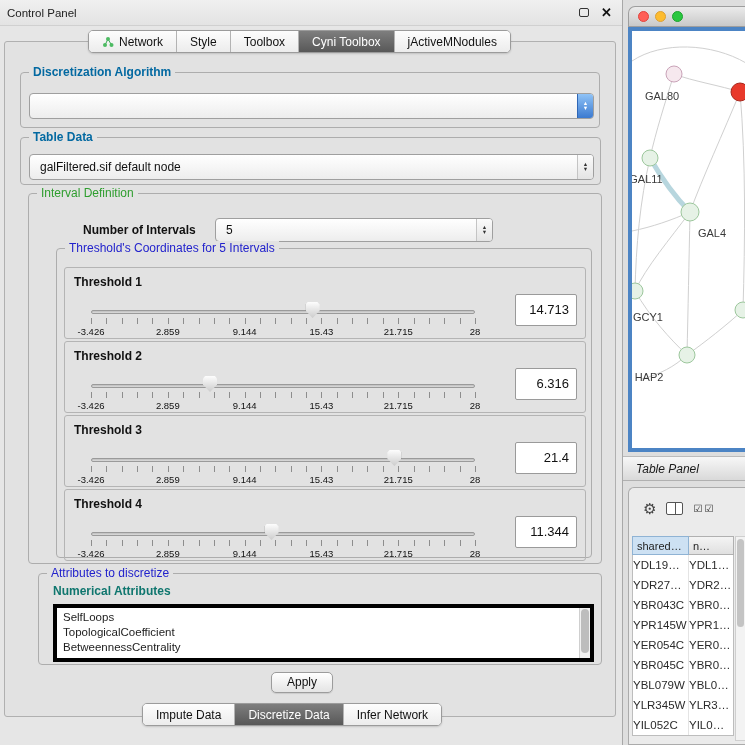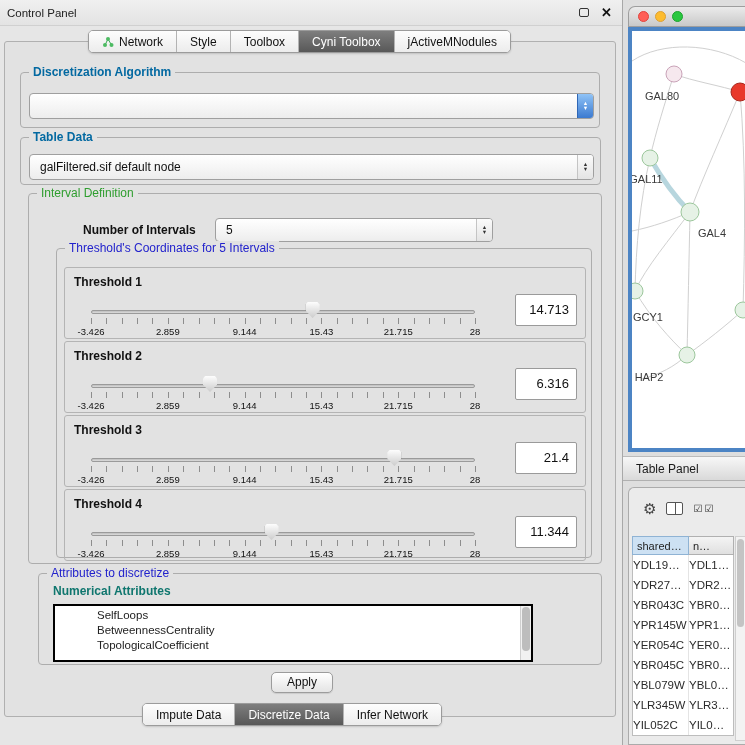--- a/index.html
+++ b/index.html
@@ -62,40 +62,40 @@
   .th-slider{position:absolute;left:18px;top:28px;width:400px;height:40px;}
   .track{position:absolute;left:8px;top:14px;width:384px;height:4px;background:linear-gradient(#bdbdbd,#dcdcdc);border:1px solid #9a9a9a;border-radius:2px;}
   .thumb{position:absolute;top:6px;width:14px;height:16px;background:linear-gradient(#fdfdfd,#cccccc);clip-path:polygon(15% 0,85% 0,100% 15%,100% 55%,50% 100%,0 55%,0 15%);filter:drop-shadow(0 0 1px #777);}
   .ticks{position:absolute;left:8px;top:22px;width:385px;height:6px;background-image:repeating-linear-gradient(90deg,#8d8d8d 0 1px,transparent 1px 15.36px);border-right:1px solid #8d8d8d;}
   .tick-labels{position:absolute;left:0;top:30px;width:400px;height:11px;}
   .tick-label{position:absolute;transform:translateX(-50%);font-size:9.5px;color:#111;white-space:nowrap;}
   .th-value{position:absolute;right:8px;top:26px;width:62px;height:32px;background:#fff;border:1px solid #9a9a9a;border-radius:2px;font-size:13px;color:#111;text-align:right;line-height:30px;padding-right:7px;}
 
   
   .attr-title{position:absolute;left:14px;top:10px;font-size:12px;font-weight:bold;color:#0f766e;}
-  .attr-list{position:absolute;left:14px;top:30px;width:480px;height:58px;background:#fff;border:2px solid #000000;overflow:hidden;padding-left:36px;}
+  .attr-list{position:absolute;left:14px;top:30px;width:541px;height:58px;background:#fff;border:4px solid #000000;overflow:hidden;}
   .attr-item{font-size:11.5px;color:#222;line-height:15px;padding-left:6px;white-space:nowrap;}
   .attr-list-inner{padding-top:2px;}
   .attr-scroll{position:absolute;right:0;top:0;bottom:0;width:11px;background:#f1f1f1;border-left:1px solid #cfcfcf;}
   .attr-thumb{position:absolute;left:1px;right:1px;top:1px;height:44px;background:#bdbdbd;border-radius:4px;}
 
   .apply-btn{position:absolute;left:266px;top:630px;width:62px;height:21px;border:1px solid #9c9c9c;border-radius:5px;background:linear-gradient(#ffffff,#e4e4e4);font-size:12px;color:#111;text-align:center;line-height:19px;box-shadow:0 1px 1px rgba(0,0,0,.1);}
 
   
   .main-right{position:absolute;left:622px;top:0;width:123px;height:745px;background:#dedede;border-left:1px solid #a8a8a8;}
   .net-window{position:absolute;left:5px;top:6px;width:118px;height:446px;}
   .net-titlebar{position:absolute;left:0;top:0;right:0;height:21px;background:linear-gradient(#ebebeb,#c9c9c9);border:1px solid #9e9e9e;border-right:none;border-radius:7px 0 0 0;display:flex;align-items:center;gap:6px;padding-left:9px;}
   .light{width:11px;height:11px;border-radius:50%;}
   .light.red{background:#ff5f57;border:1px solid #e0443e;}
   .light.yellow{background:#fdbc2f;border:1px solid #dca033;}
   .light.green{background:#29c73f;border:1px solid #1ea32f;}
   .net-canvas-wrap{position:absolute;left:0;top:21px;right:0;bottom:0;background:#fff;border:4px solid var(--focus-blue,#4c84c4);border-right:none;overflow:hidden;}
   .net-label{font-size:11px;fill:#3a3a3a;font-family:"Liberation Sans",sans-serif;}
 
-  .tp-header{position:absolute;left:0;top:456px;width:123px;height:25px;background:linear-gradient(#f7f7f7,#d9d9d9);border-top:1px solid #bbb;border-bottom:1px solid #b0b0b0;font-size:12px;color:#1a1a1a;display:flex;align-items:center;padding-left:13px;}
+  .tp-header{position:absolute;left:0;top:456px;width:123px;height:25px;background:linear-gradient(#f7f7f7,#d9d9d9);border-top:1px solid #bbb;border-bottom:1px solid #b0b0b0;font-size:12px;color:#1a1a1a;display:flex;align-items:center;padding-left:13px;font-style:italic;}
   .tp-body{position:absolute;left:5px;top:487px;width:118px;height:258px;background:#ebebeb;border:1px solid #ababab;border-right:none;border-radius:6px 0 0 0;}
   .tp-toolbar{position:absolute;left:0;top:6px;width:100%;height:28px;display:flex;align-items:center;gap:10px;padding-left:14px;}
   .tp-gear{font-size:15px;color:#444;line-height:1;}
   .tp-colicon{position:relative;width:17px;height:13px;border:1.5px solid #555;border-radius:2px;background:#fff;}
   .tp-colicon::after{content:'';position:absolute;left:50%;top:0;bottom:0;width:1.5px;background:#555;}
   .tp-checks{display:flex;gap:2px;font-size:10px;color:#333;}
   .tp-table{position:absolute;left:3px;top:48px;right:12px;}
   .thead{display:flex;height:19px;}
   .hcell{font-size:11px;display:flex;align-items:center;padding-left:4px;border:1px solid #b0b0b0;background:linear-gradient(#f4f4f4,#e0e0e0);color:#222;white-space:nowrap;overflow:hidden;}
   .hcell.c0{width:57px;}
@@ -233,22 +233,22 @@
           </div>
         </div>
       </div>
 
       <div class="group group-attrs">
         <span class="group-label blue">Attributes to discretize</span>
         <span class="attr-title">Numerical Attributes</span>
         <div class="attr-list">
           <div class="attr-list-inner">
               <div class="attr-item">SelfLoops</div>
+              <div class="attr-item">TopologicalCoefficient</div>
               <div class="attr-item">BetweennessCentrality</div>
-              <div class="attr-item">TopologicalCoefficient</div>
             </div>
           <div class="attr-scroll">
               <div class="attr-thumb"></div>
             </div>
         </div>
       </div>
 
       <div class="apply-btn">Apply</div>
     </div>
 

